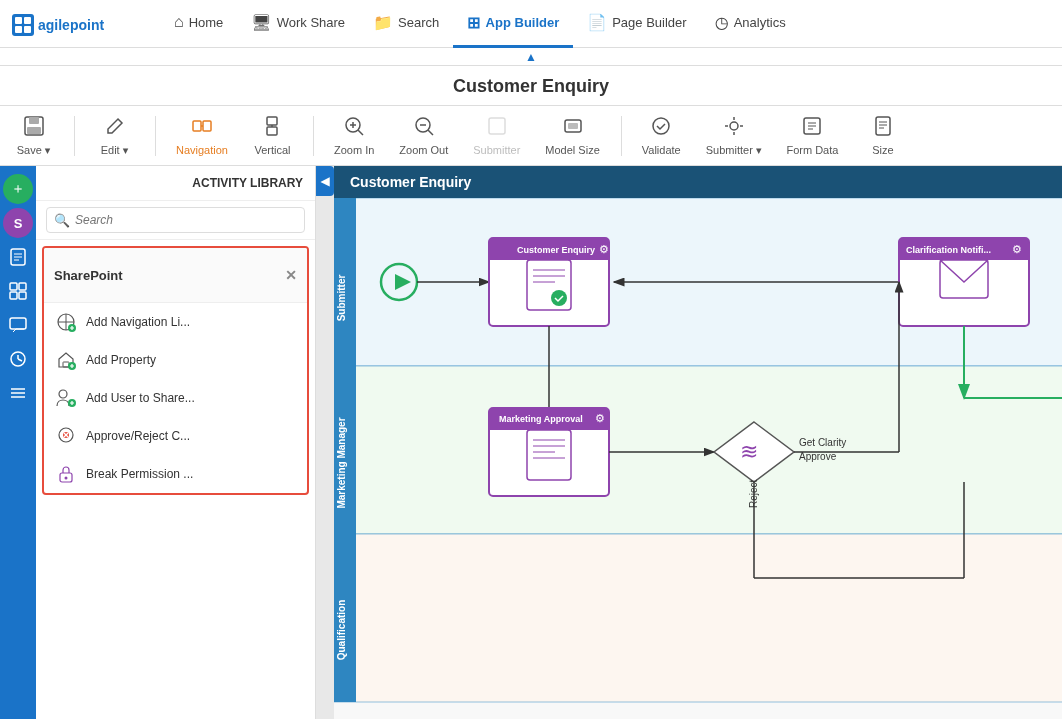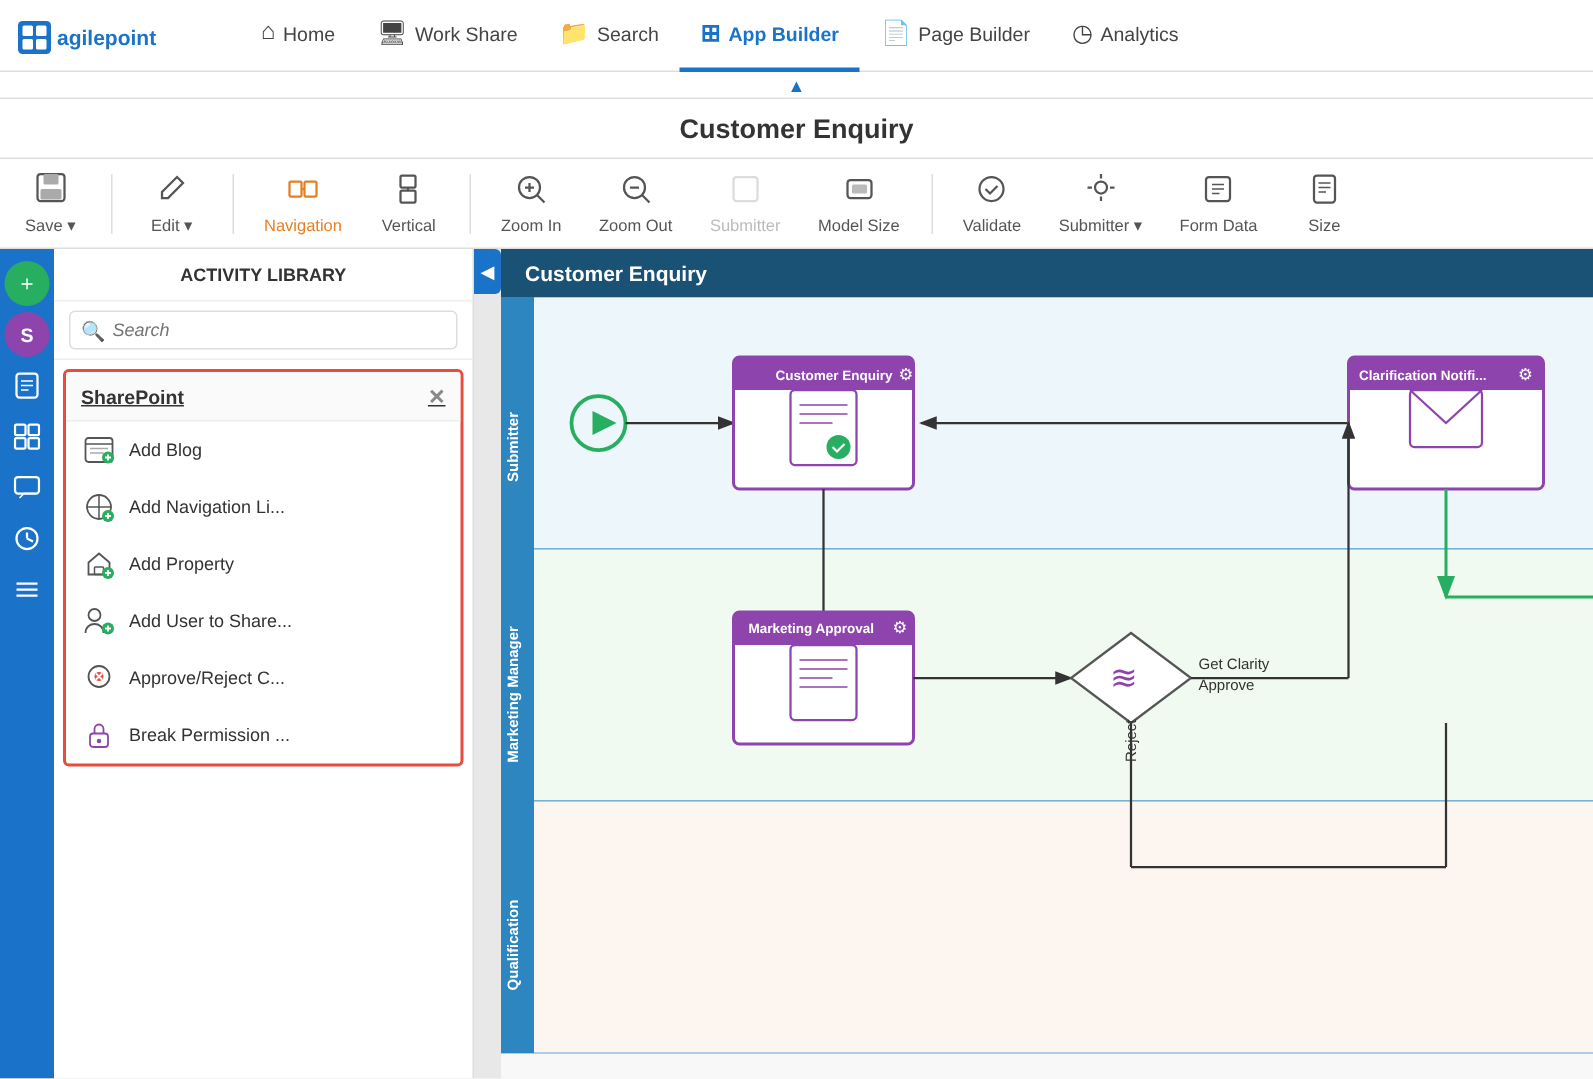--- a/index.html
+++ b/index.html
@@ -63,40 +63,40 @@
     }
     .left-icon-btn.green { background: #27ae60; border-radius: 50%; }
     .left-icon-btn.purple { background: #8e44ad; border-radius: 50%; }
 
     
     #activity-library {
       width: 280px; background: #fff; border-right: 1px solid #ddd;
       display: flex; flex-direction: column;
     }
     #activity-library-header {
-      display: flex; align-items: center; justify-content: center;
+      display: flex; align-items: center; justify-content: flex-end;
       padding: 10px 12px; font-weight: bold; font-size: 12px; color: #333;
       border-bottom: 1px solid #eee;
     }
     #search-bar {
       display: flex; align-items: center; padding: 6px 10px; border-bottom: 1px solid #eee;
     }
     #search-input {
       border: 1px solid #ddd; border-radius: 4px; padding: 4px 8px; width: 100%;
       font-size: 12px; outline: none;
     }
 
     
     #sharepoint-panel {
       border: 2px solid #e74c3c; margin: 6px; border-radius: 4px; overflow: hidden;
     }
     #sharepoint-header {
       display: flex; align-items: center; justify-content: space-between;
-      padding: 8px 10px; font-weight: bold; font-size: 13px; color: #333;
-      background: #fafafa; border-bottom: 1px solid #eee; text-decoration: underline;
+      padding: 19px 10px; font-weight: bold; font-size: 13px; color: #333;
+      background: #fafafa; border-bottom: 1px solid #eee;
     }
     .lib-item {
       display: flex; align-items: center; gap: 8px; padding: 7px 10px; cursor: pointer;
       font-size: 12px; color: #333;
     }
     .lib-item-icon { width: 24px; height: 24px; display: flex; align-items: center; justify-content: center; font-size: 16px; }
 
     
     #collapse-arrow {
       position: absolute; left: 314px; top: 50%; transform: translateY(-50%);
@@ -345,34 +345,20 @@
         <input id="search-input" type="text" style="width: 100%; border: 1px solid rgb(221, 221, 221); border-radius: 4px; padding: 5px 8px 5px 28px; font-size: 12px; outline: none; font-style: italic;" placeholder="Search">
       </div>
     </div>
 
     <div id="sharepoint-panel">
       <div id="sharepoint-header">
         <span>SharePoint</span>
         <span style="cursor:pointer; color:#888; font-size:14px;">✕</span>
       </div>
 
-      <div class="lib-item">
-        <span class="lib-item-icon">
-          <svg width="22" height="22" viewBox="0 0 22 22" fill="none">
-            <rect x="2" y="3" width="18" height="16" rx="2" stroke="#555" stroke-width="1.2" fill="none"></rect>
-            <line x1="2" y1="7" x2="20" y2="7" stroke="#555" stroke-width="1"></line>
-            <line x1="5" y1="10" x2="17" y2="10" stroke="#aaa" stroke-width="1"></line>
-            <line x1="5" y1="13" x2="14" y2="13" stroke="#aaa" stroke-width="1"></line>
-            <circle cx="17" cy="16" r="4" fill="#27ae60"></circle>
-            <line x1="17" y1="14" x2="17" y2="18" stroke="white" stroke-width="1.2"></line>
-            <line x1="15" y1="16" x2="19" y2="16" stroke="white" stroke-width="1.2"></line>
-          </svg>
-        </span>
-        <span>Add Blog</span>
-      </div>
 
       <div class="lib-item">
         <span class="lib-item-icon">
           <svg width="22" height="22" viewBox="0 0 22 22" fill="none">
             <circle cx="11" cy="11" r="8" stroke="#555" stroke-width="1.2" fill="none"></circle>
             <line x1="11" y1="3" x2="11" y2="19" stroke="#555" stroke-width="1"></line>
             <line x1="3" y1="11" x2="19" y2="11" stroke="#555" stroke-width="1"></line>
             <circle cx="17" cy="17" r="4" fill="#27ae60"></circle>
             <line x1="17" y1="15" x2="17" y2="19" stroke="white" stroke-width="1.2"></line>
             <line x1="15" y1="17" x2="19" y2="17" stroke="white" stroke-width="1.2"></line>

